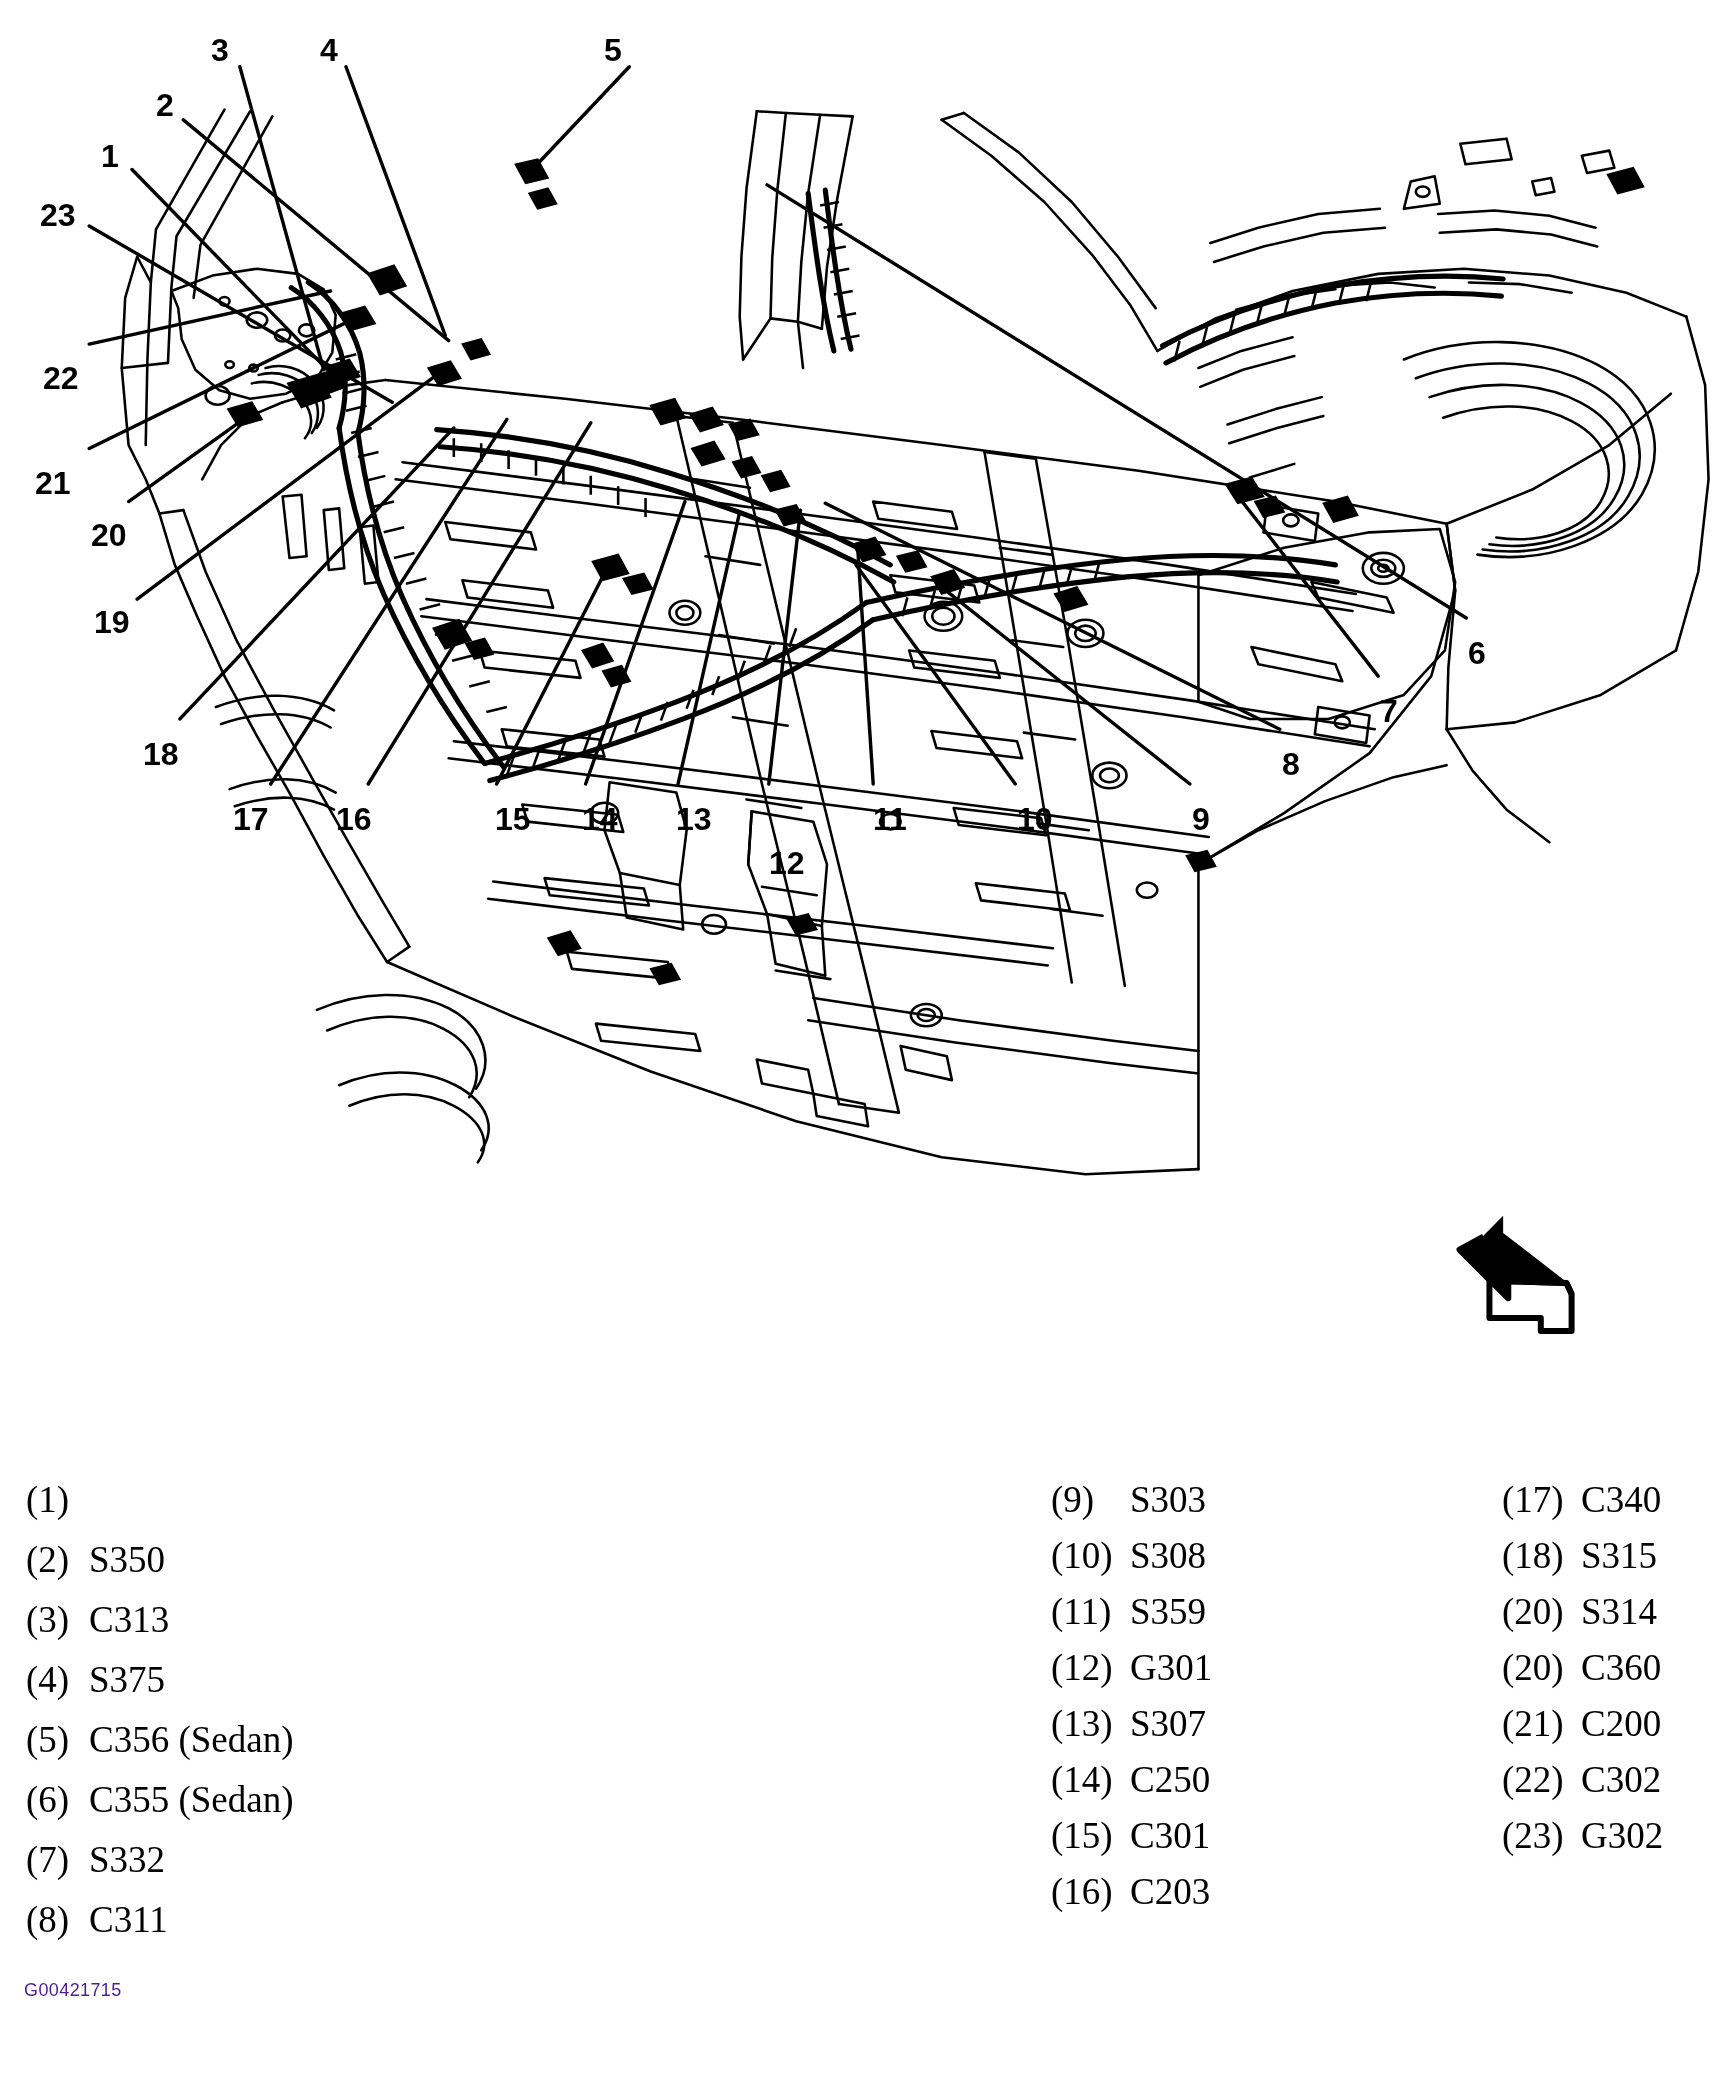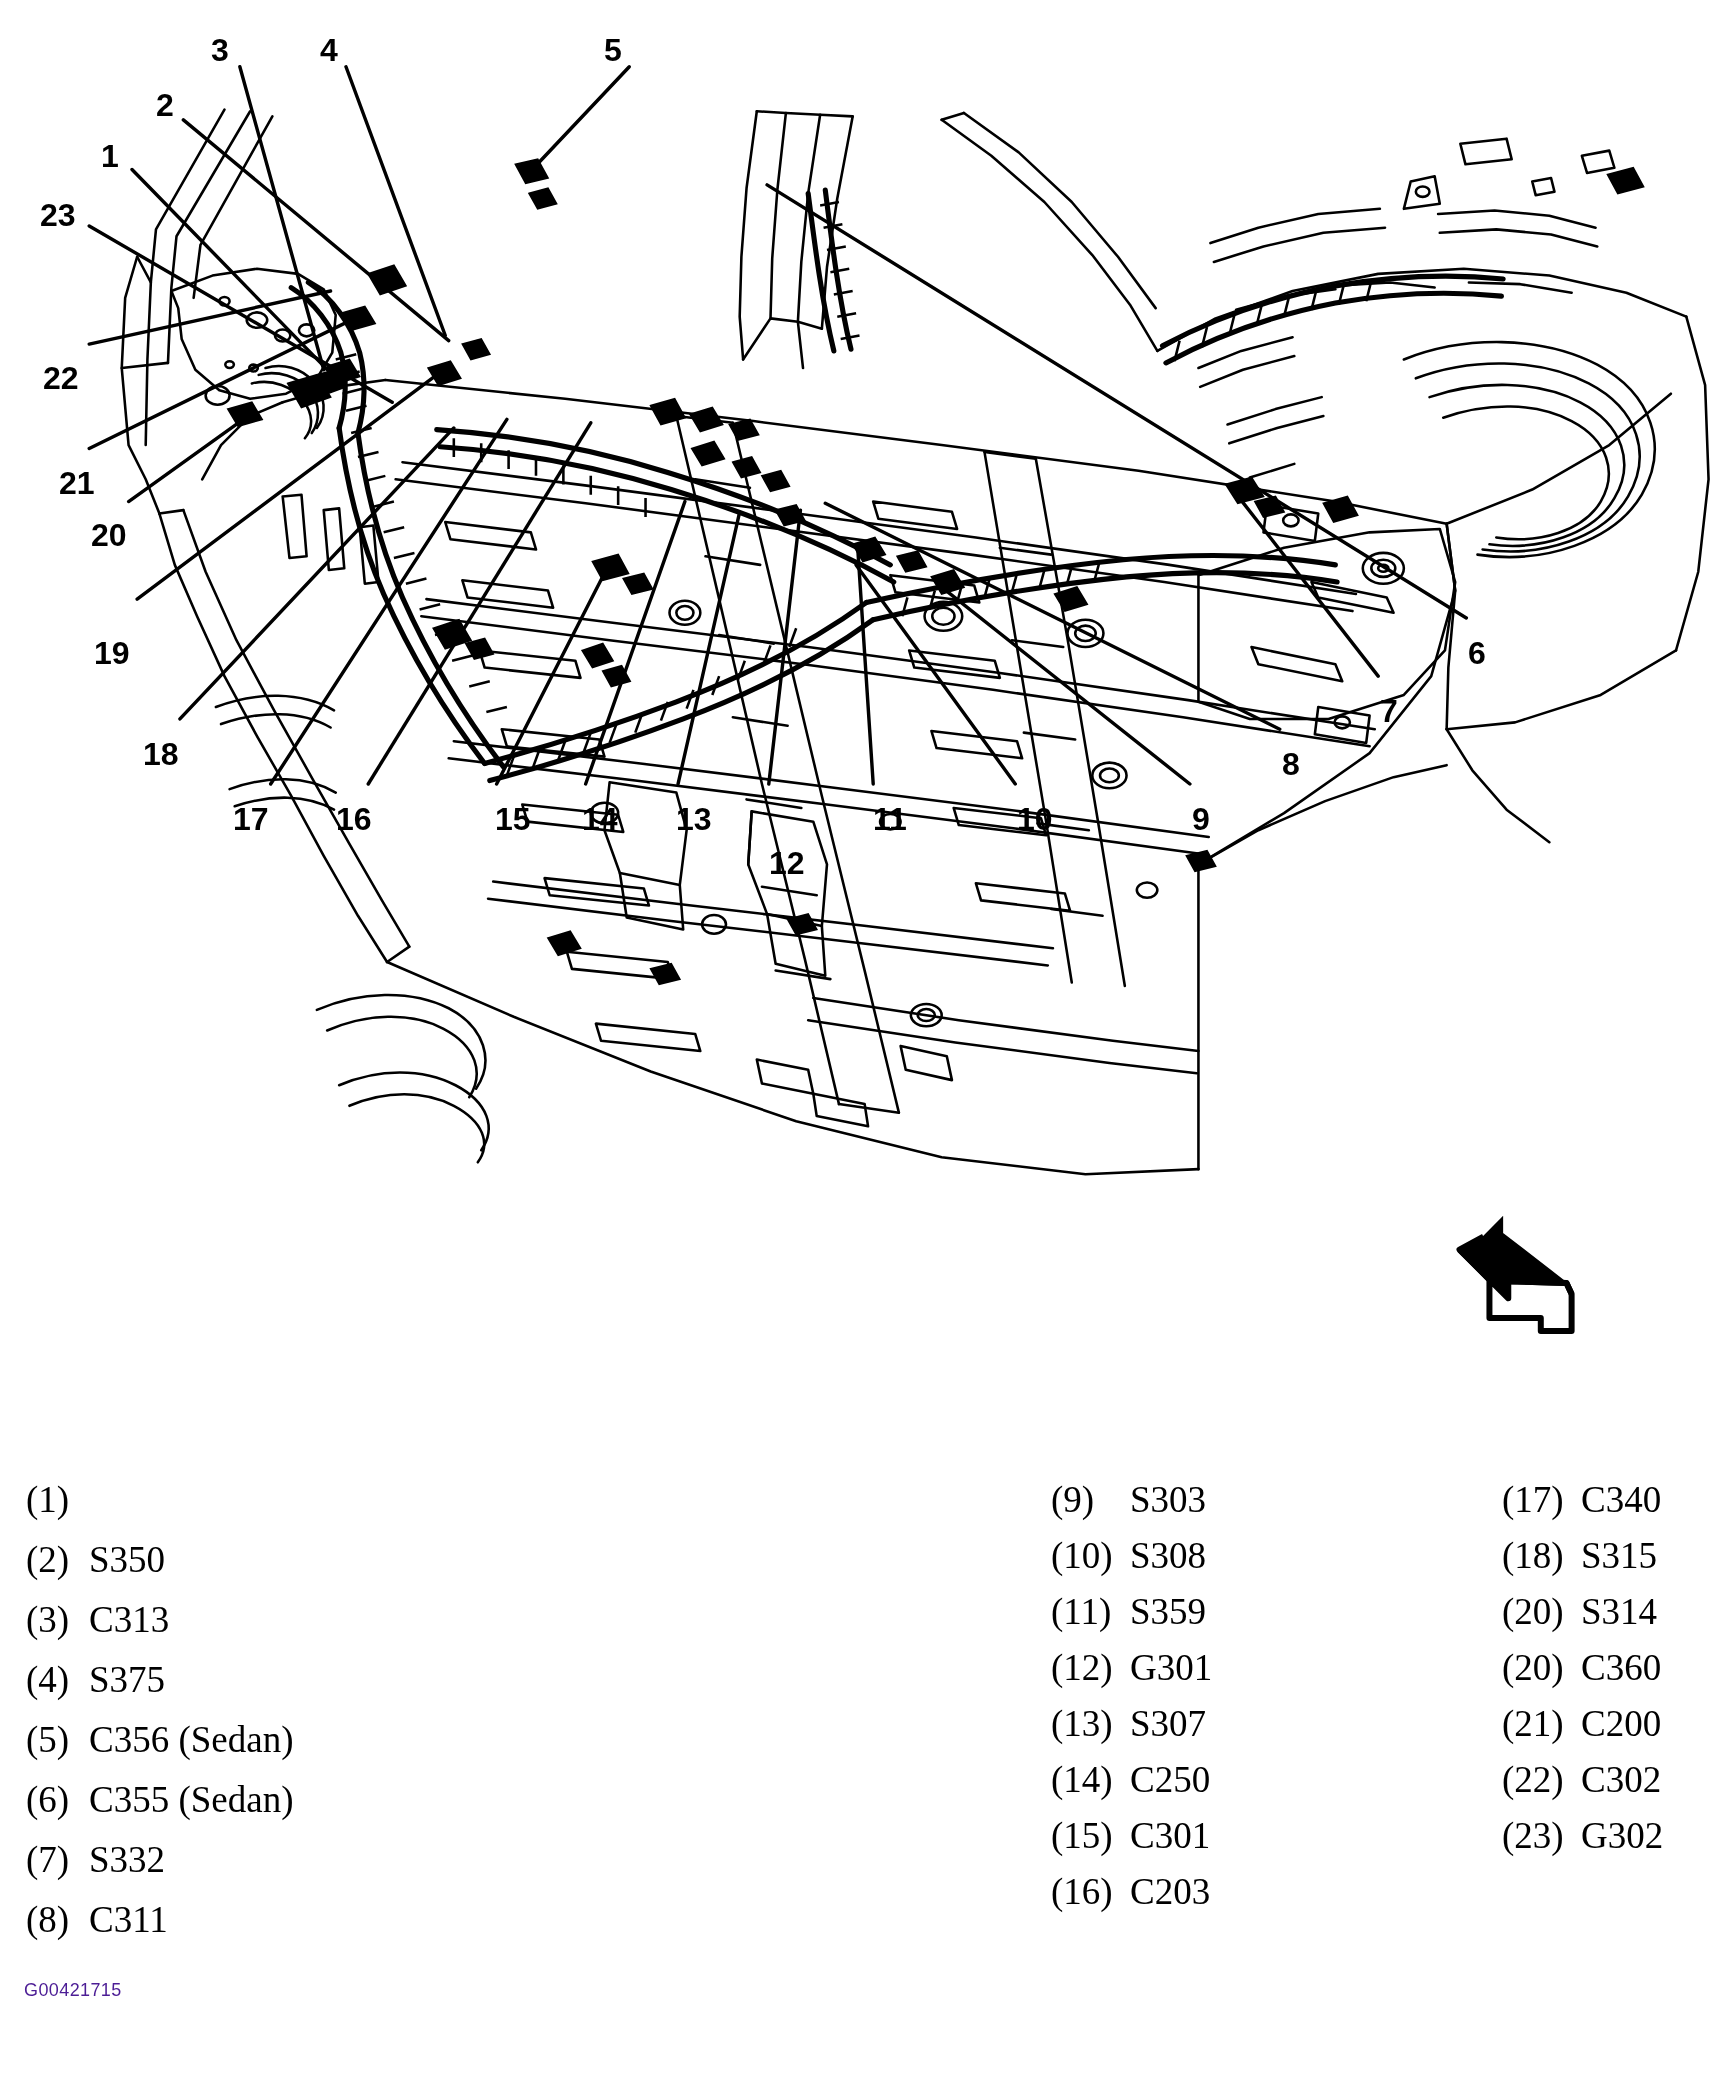--- a/index.html
+++ b/index.html
@@ -389,23 +389,23 @@
     <div class="callout" style="left: 1192px; top: 803px;">9</div>
     <div class="callout" style="left: 1017px; top: 803px;">10</div>
     <div class="callout" style="left: 873px; top: 803px;">11</div>
     <div class="callout" style="left: 769px; top: 847px;">12</div>
     <div class="callout" style="left: 676px; top: 803px;">13</div>
     <div class="callout" style="left: 582px; top: 803px;">14</div>
     <div class="callout" style="left: 495px; top: 803px;">15</div>
     <div class="callout" style="left: 336px; top: 803px;">16</div>
     <div class="callout" style="left: 233px; top: 803px;">17</div>
     <div class="callout" style="left: 143px; top: 738px;">18</div>
-    <div class="callout" style="left: 94px; top: 637px;">19</div>
+    <div class="callout" style="left: 94px; top: 606px;">19</div>
     <div class="callout" style="left: 91px; top: 519px;">20</div>
-    <div class="callout" style="left: 59px; top: 467px; text-align: center;">21</div>
+    <div class="callout" style="left: 35px; top: 467px; text-align: center;">21</div>
     <div class="callout" style="left: 43px; top: 362px;">22</div>
     <div class="callout" style="left: 40px; top: 199px;">23</div>
   </div>
 
 <div id="legend">
   <div class="legend-col" id="legend-col-1">
       <div class="legend-row">
         <span class="legend-num">(1)</span>
       </div>
       <div class="legend-row">

